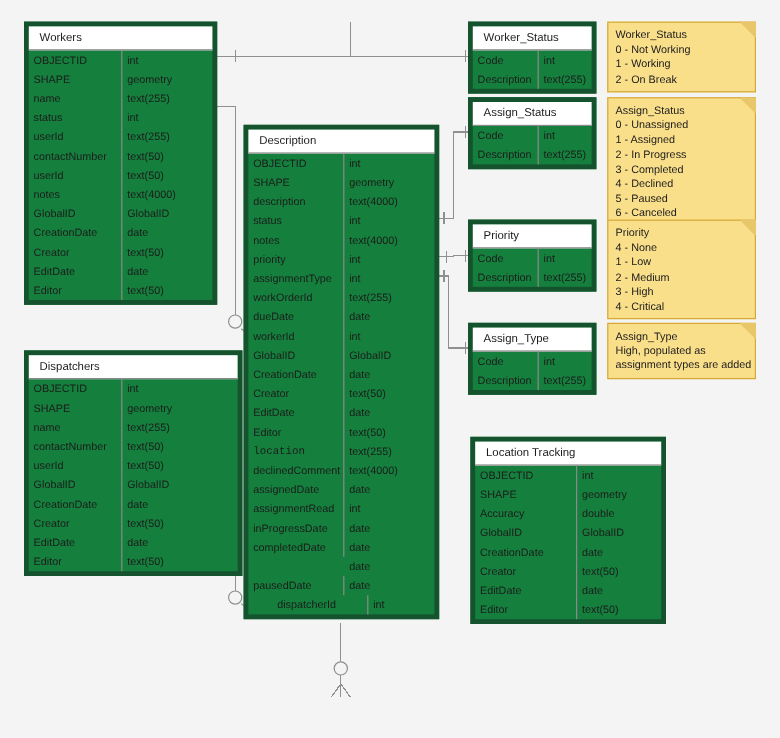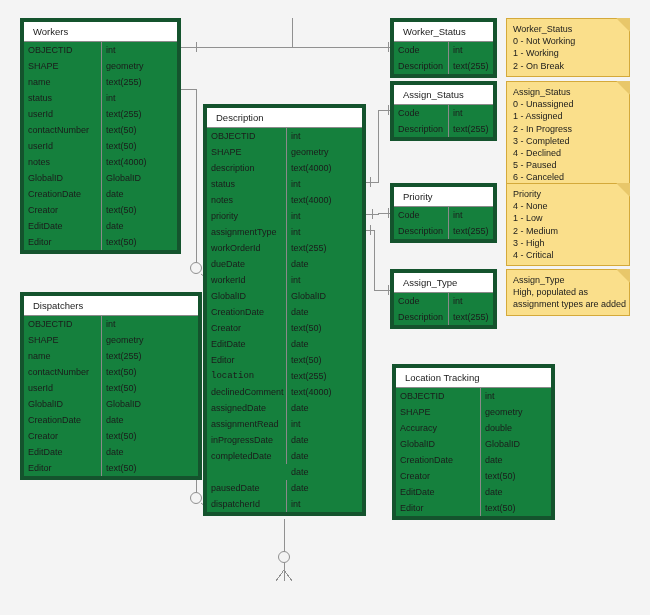--- a/index.html
+++ b/index.html
@@ -318,21 +318,21 @@
         </div>
         <div class="erow">
           <div class="fname" style="width: 80px; margin-top: 44px;">declinedDate</div>
           <div class="ftype" style="flex: 1 1 0%;">date</div>
         </div>
         <div class="erow">
           <div class="fname" style="width: 80px;">pausedDate</div>
           <div class="ftype" style="flex: 1 1 0%;">date</div>
         </div>
         <div class="erow">
-          <div class="fname" style="width: 80px;">dispatcherId</div>
+          <div class="fname" style="width: 80px; margin-left: 20px;">dispatcherId</div>
           <div class="ftype" style="flex: 1 1 0%;">int</div>
         </div>
       </div>
   </div>
 
   <div class="entity" style="left:390px;top:18px;width:107px;">
     <div class="ehead">Worker_Status</div>
     <div class="ebody">
         <div class="erow">
           <div class="fname" style="width: 55px;">Code</div>

